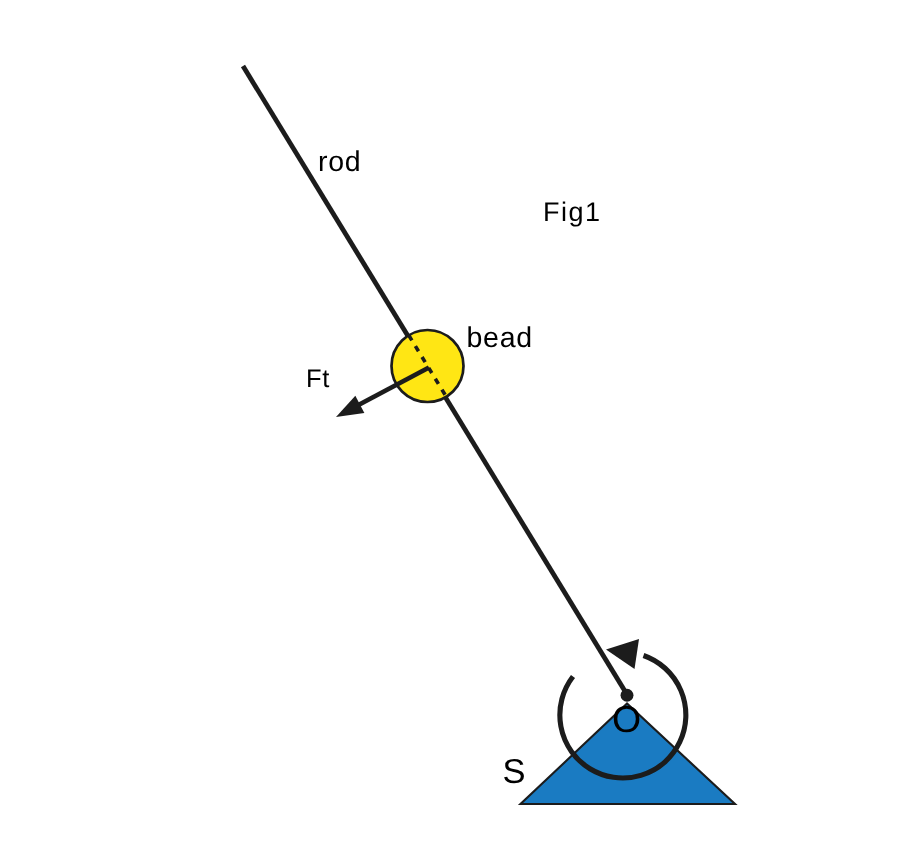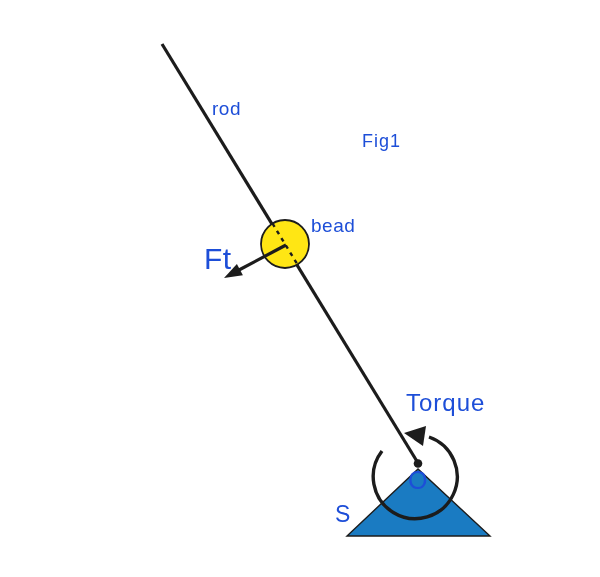--- a/index.html
+++ b/index.html
@@ -18,30 +18,30 @@
     height: 577px;
     background: #ffffff;
   }
   .canvas svg {
     position: absolute;
     left: 0;
     top: 0;
   }
   .label {
     position: absolute;
-    color: #1d4ed8;
+    color: #000000;
     line-height: 1;
     white-space: nowrap;
     letter-spacing: 0.5px;
     user-select: none;
   }
   .label-rod     { left: 212px; top:  99px; font-size: 19px; }
   .label-bead    { left: 311px; top: 216px; font-size: 19px; }
   .label-fig     { left: 362px; top: 132px; font-size: 18px; letter-spacing: 1px; }
-  .label-ft      { left: 204px; top: 244px; font-size: 30px; }
+  .label-ft      { left: 204px; top: 244px; font-size: 17px; }
   .label-torque  { left: 406px; top: 391px; font-size: 24px; letter-spacing: 1px; }
   .label-support { left: 335px; top: 503px; font-size: 23px; }
   .label-origin  { left: 408px; top: 468px; font-size: 25px; }
 </style>
 </head>
 <body style="background: rgb(255, 255, 255);">
 
 <div class="canvas">
 
   <svg width="600" height="577" viewBox="0 0 600 577">
@@ -64,18 +64,17 @@
   </svg>
 
   <div class="label label-rod">rod</div>
 
   <div class="label label-fig">Fig1</div>
 
   <div class="label label-bead">bead</div>
 
   <div class="label label-ft">Ft</div>
 
-  <div class="label label-torque">Torque</div>
 
   <div class="label label-support">S</div>
 
   <div class="label label-origin">O</div>
 </div>
 
 </body></html>

